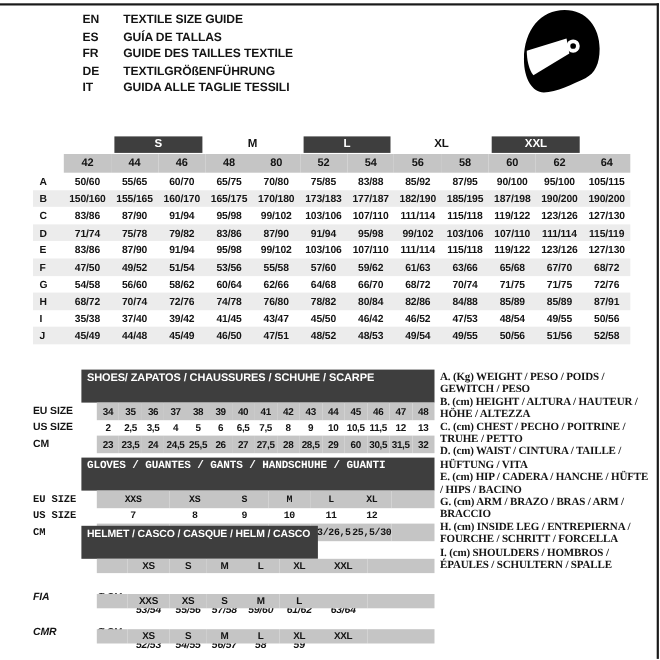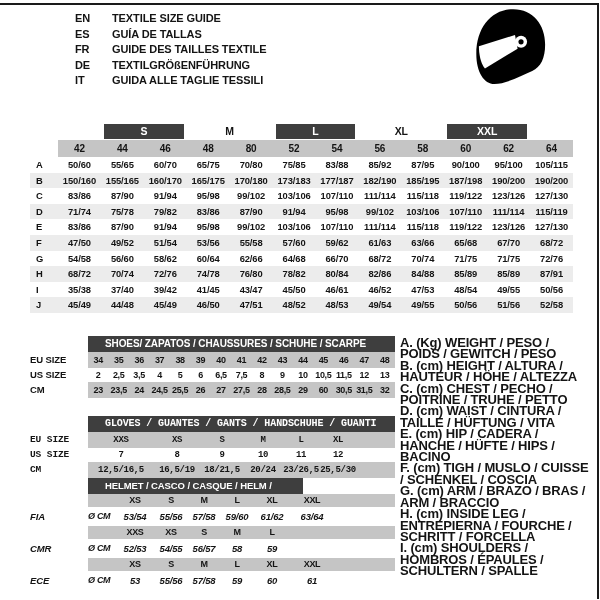--- a/index.html
+++ b/index.html
@@ -22,38 +22,38 @@
   .gbar.dark{background:var(--dark);color:#fff;}
   .band-row{height:17px;}
   .band-cell{background:var(--band);height:17px;line-height:17px;text-align:center;font-size:10px;}
   .data-row{height:15.6px;line-height:15.6px;font-size:9.4px;}
   .data-row.stripe{background:var(--stripe);}
   .letter-cell{padding-left:6px;}
   .val-cell{text-align:center;}
   
   .stab{position:absolute;left:30px;width:365px;}
   .shoes{top:336px;} .gloves{top:416px;font-family:Liberation Mono, monospace;} .helm{top:478px;}
-  .tbar{margin-left:58px;background:var(--dark);color:#fff;height:16px;line-height:15px;font-size:10px;padding-left:17px;box-sizing:border-box;}
+  .tbar{margin-left:44px;background:var(--dark);color:#fff;height:30px;line-height:15px;font-size:10px;padding-left:5px;box-sizing:border-box;}
   .helm .tbar{width:215px;font-size:9.5px;}
   .srow{display:grid;align-items:center;height:15px;line-height:16px;}
   .shoes .srow{grid-template-columns:58px repeat(15,1fr);}
   .gloves .srow{grid-template-columns:58px 66px 46px 44px 38px 38px 36px 1fr;}
   .row-label{font-size:9.5px;}
   .scell{text-align:center;font-size:9px;letter-spacing:-0.3px;}
   .bandbg{background:var(--band);height:16px;}
   .hrow{display:grid;grid-template-columns:58px 28px 38px 34px 32px 34px 36px 44px 1fr;align-items:center;}
   .hband{height:13px;line-height:13px;}
   .hband .scell{font-size:9px;}
   .hval{height:19px;line-height:19px;font-style:italic;}
-  .hval .scell{font-size:9.5px;letter-spacing:-0.2px;}
+  .hval .scell{font-size:9.5px;letter-spacing:-0.2px;margin-top:24px;}
   .hband .bandbg{height:13px;}
   .unit-cell{font-size:9px;letter-spacing:-0.3px;}
   
   .legend{position:absolute;left:400px;top:337px;width:192px;}
-  .legend-item{font-size:13px;line-height:11.4px;letter-spacing:-0.15px;}
+  .legend-item{font-size:10px;line-height:11.4px;letter-spacing:-0.15px;font-family:Liberation Serif, serif;}
 </style>
 </head>
 <body>
 
 <div class="frame"></div>
 
 <div class="langs">
     <div class="lang-row">
       <span class="lang-code">EN</span>
       <span class="lang-text">TEXTILE SIZE GUIDE</span>
@@ -230,21 +230,21 @@
       <div class="val-cell">87/91</div>
     </div>
     <div class="sg-row data-row">
       <div class="letter-cell">I</div>
       <div class="val-cell">35/38</div>
       <div class="val-cell">37/40</div>
       <div class="val-cell">39/42</div>
       <div class="val-cell">41/45</div>
       <div class="val-cell">43/47</div>
       <div class="val-cell">45/50</div>
-      <div class="val-cell">46/61</div>
+      <div class="val-cell">46/42</div>
       <div class="val-cell">46/52</div>
       <div class="val-cell">47/53</div>
       <div class="val-cell">48/54</div>
       <div class="val-cell">49/55</div>
       <div class="val-cell">50/56</div>
     </div>
     <div class="sg-row data-row stripe">
       <div class="letter-cell">J</div>
       <div class="val-cell">45/49</div>
       <div class="val-cell">44/48</div>
@@ -419,17 +419,16 @@
       <div></div>
     </div>
   </div>
 
 <div class="legend">
     <div class="legend-item">A. (Kg) WEIGHT / PESO / POIDS / GEWITCH / PESO</div>
     <div class="legend-item">B. (cm) HEIGHT / ALTURA / HAUTEUR / HÖHE / ALTEZZA</div>
     <div class="legend-item">C. (cm) CHEST / PECHO / POITRINE / TRUHE / PETTO</div>
     <div class="legend-item">D. (cm) WAIST / CINTURA / TAILLE / HÜFTUNG / VITA</div>
     <div class="legend-item">E. (cm) HIP / CADERA / HANCHE / HÜFTE / HIPS / BACINO</div>
-    <div class="legend-item">F. (cm) TIGH / MUSLO / CUISSE / SCHENKEL / COSCIA</div>
     <div class="legend-item">G. (cm) ARM / BRAZO / BRAS / ARM / BRACCIO</div>
     <div class="legend-item">H. (cm) INSIDE LEG / ENTREPIERNA / FOURCHE / SCHRITT / FORCELLA</div>
     <div class="legend-item">I. (cm) SHOULDERS / HOMBROS / ÉPAULES / SCHULTERN / SPALLE</div>
   </div>
 
 </body></html>

